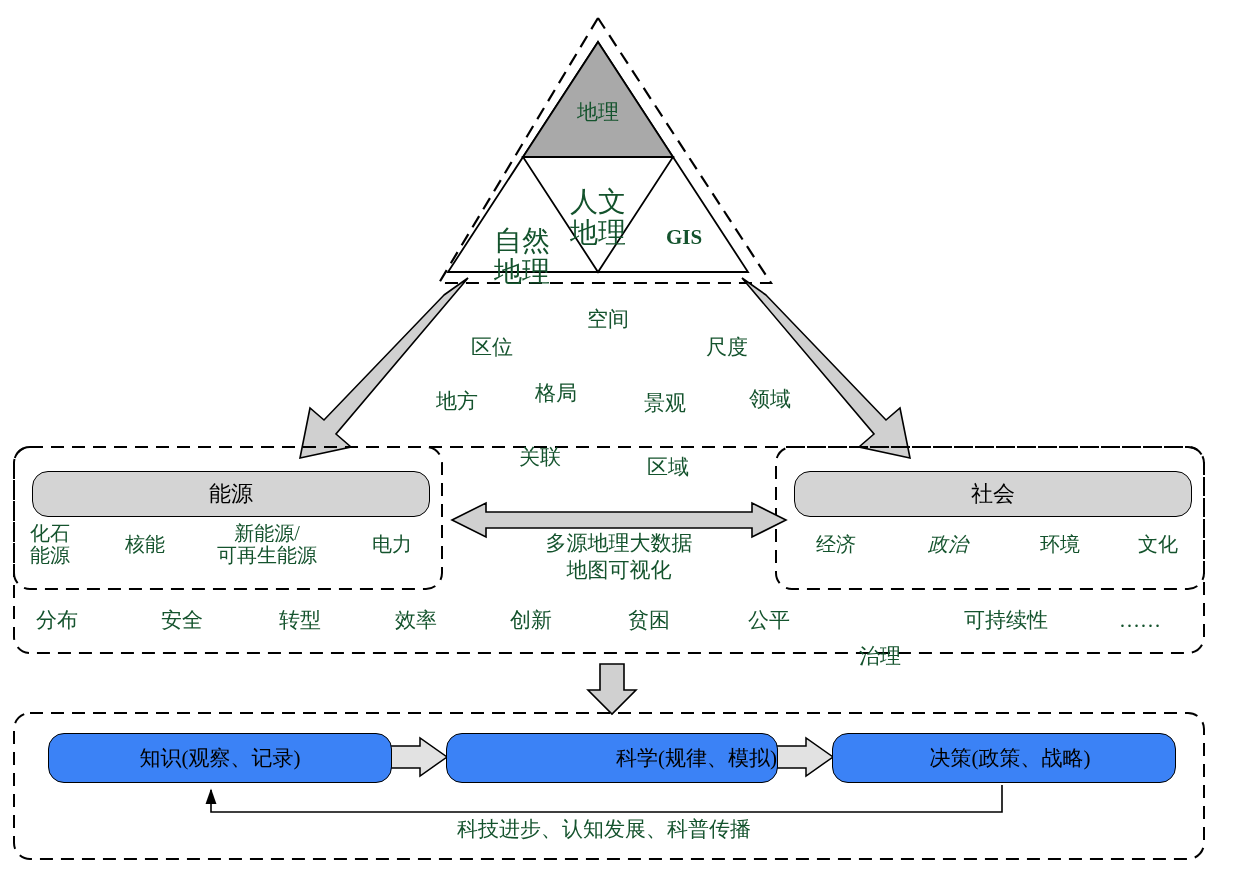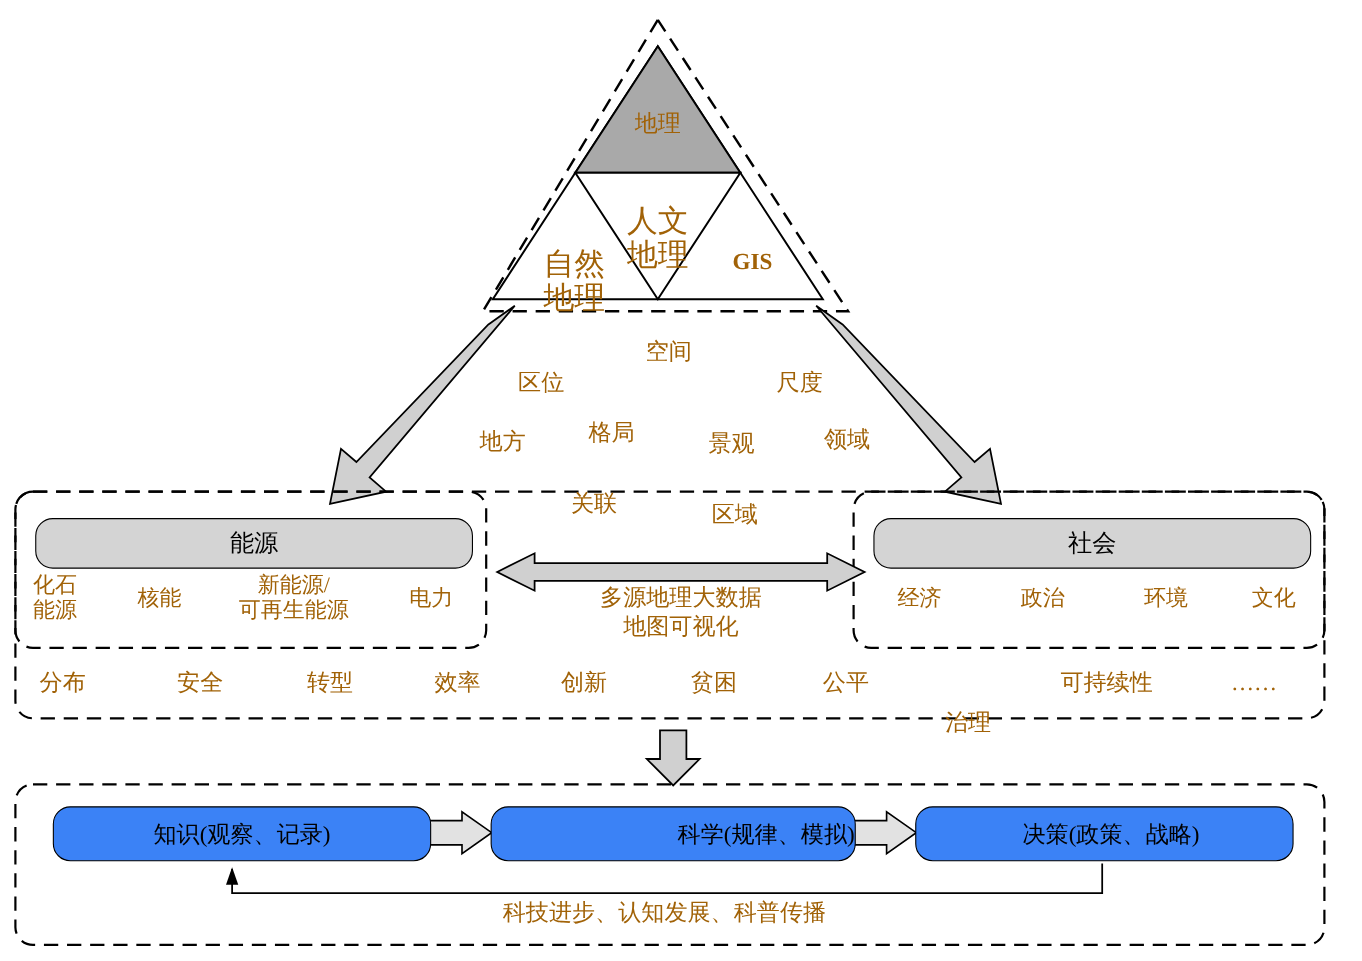--- a/index.html
+++ b/index.html
@@ -24,21 +24,21 @@
     top: 0;
     width: 1238px;
     height: 874px;
     pointer-events: none;
   }
   .txt {
     position: absolute;
     text-align: center;
     white-space: pre-line;
     line-height: 1.12;
-    color: #a16207;
+    color: #14532d;
   }
   .center-xy {
     transform: translate(-50%, -50%);
   }
 
   
   .t-geo { font-size: 21px; }
   .t-sub { font-size: 28px; margin-top: 24px; }
   .t-gis { font-size: 21px; font-weight: bold; font-family: "Liberation Serif", serif; }
 
@@ -153,21 +153,21 @@
   <div class="txt center-xy subtxt" style="left:145px; top:544px;">核能</div>
   <div class="txt center-xy subtxt" style="left:267px; top:544px;">新能源/
 可再生能源</div>
   <div class="txt center-xy subtxt" style="left:392px; top:544px;">电力</div>
 
   <div class="rbox" style="left:794px; top:471px; width:396px; height:44px;">
     <span>社会</span>
   </div>
 
   <div class="txt center-xy subtxt" style="left:836px; top:544px;">经济</div>
-  <div class="txt center-xy subtxt" style="left:948px; top:544px;">政治</div>
+  <div class="txt center-xy subtxt" style="left:948px; top:544px;font-style:italic;">政治</div>
   <div class="txt center-xy subtxt" style="left:1060px; top:544px;">环境</div>
   <div class="txt center-xy subtxt" style="left:1158px; top:544px;">文化</div>
 
   <div class="txt center-xy midtxt" style="left:619px; top:557px;">多源地理大数据
 地图可视化</div>
 
   <div class="txt center-xy bottomtxt" style="left:57px; top:621px;">分布</div>
   <div class="txt center-xy bottomtxt" style="left:182px; top:621px;">安全</div>
   <div class="txt center-xy bottomtxt" style="left:300px; top:621px;">转型</div>
   <div class="txt center-xy bottomtxt" style="left:416px; top:621px;">效率</div>

